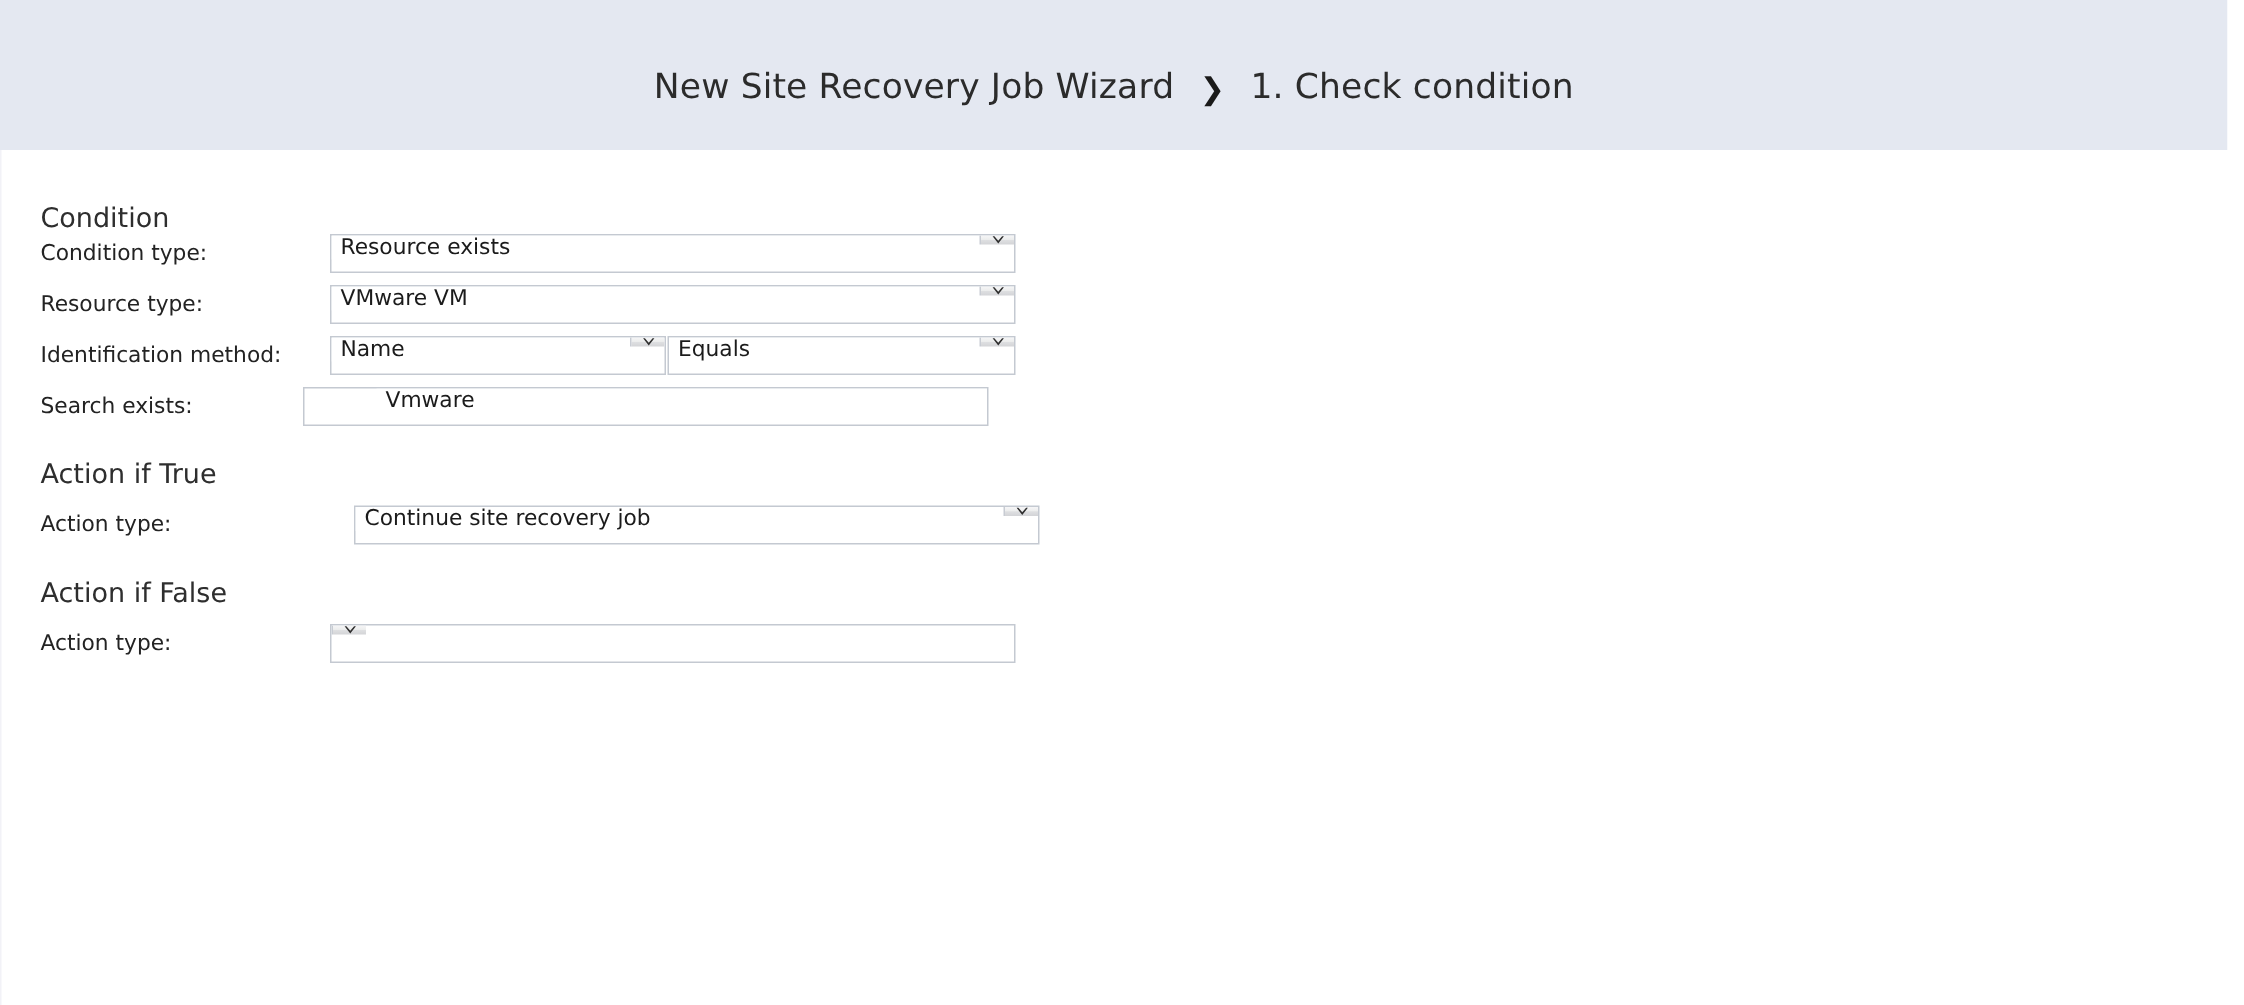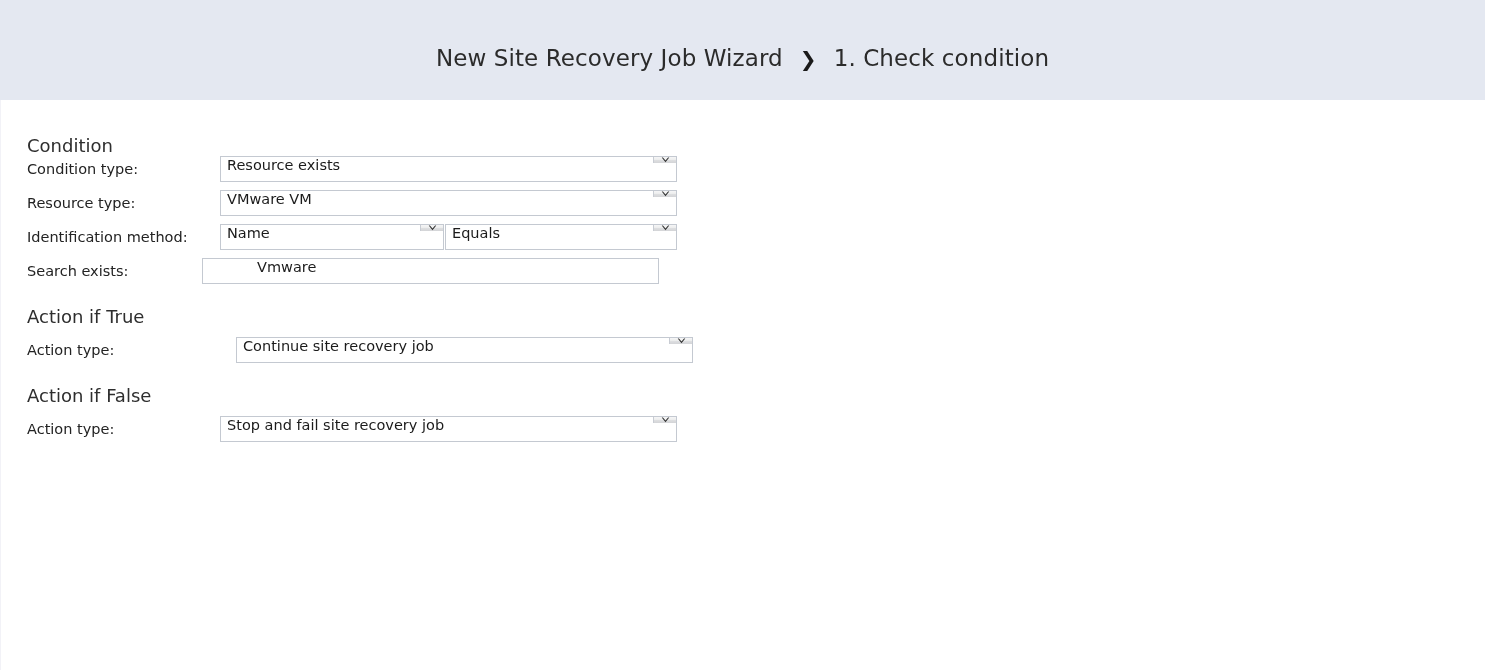--- a/index.html
+++ b/index.html
@@ -214,21 +214,20 @@
         </svg>
       </div>
     </div>
   </div>
 
   <div class="section-title" style="top:285px;">Action if False</div>
 
   <div class="field-row" style="top:316px;">
     <div class="field-label">Action type:</div>
     <div class="control" style="left:219px; width:457px;">
-      <div class="value">Stop and fail site recovery job</div>
       <div class="arrow-btn">
         <svg class="chev" viewBox="0 0 10 7">
           <path d="M0.6 0.6 L2.0 0.6 L5.0 4.0 L8.0 0.6 L9.4 0.6 L5.0 6.2 Z"></path>
         </svg>
       </div>
     </div>
   </div>
 
 </div>
 

